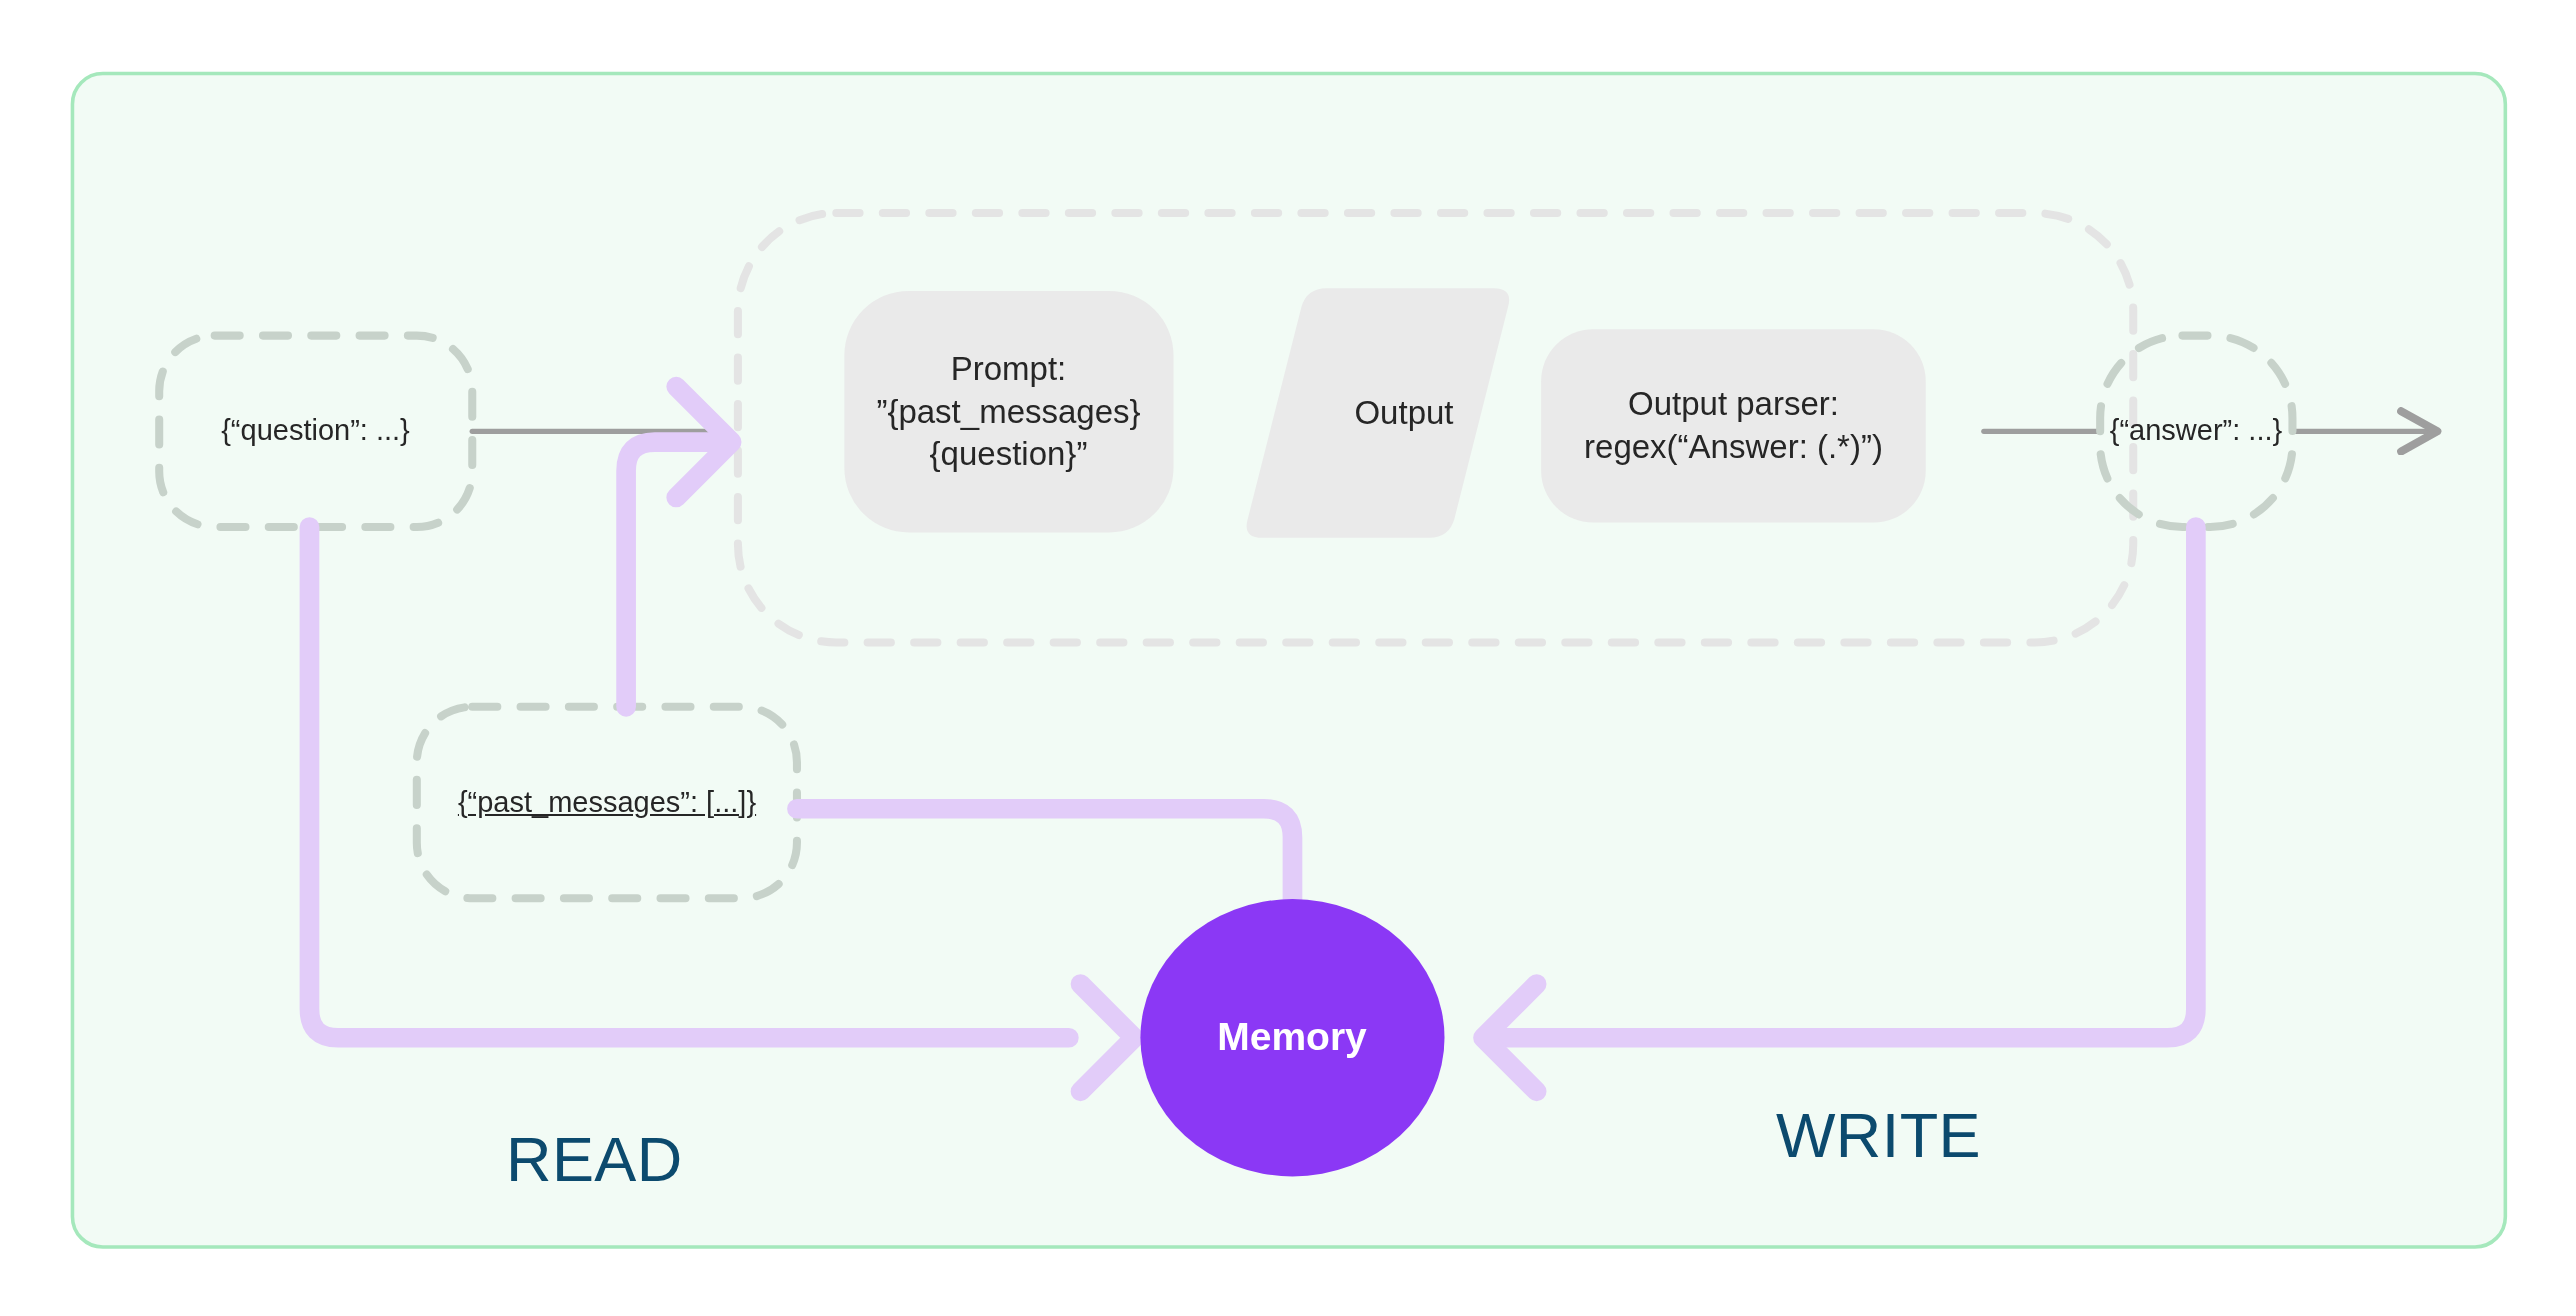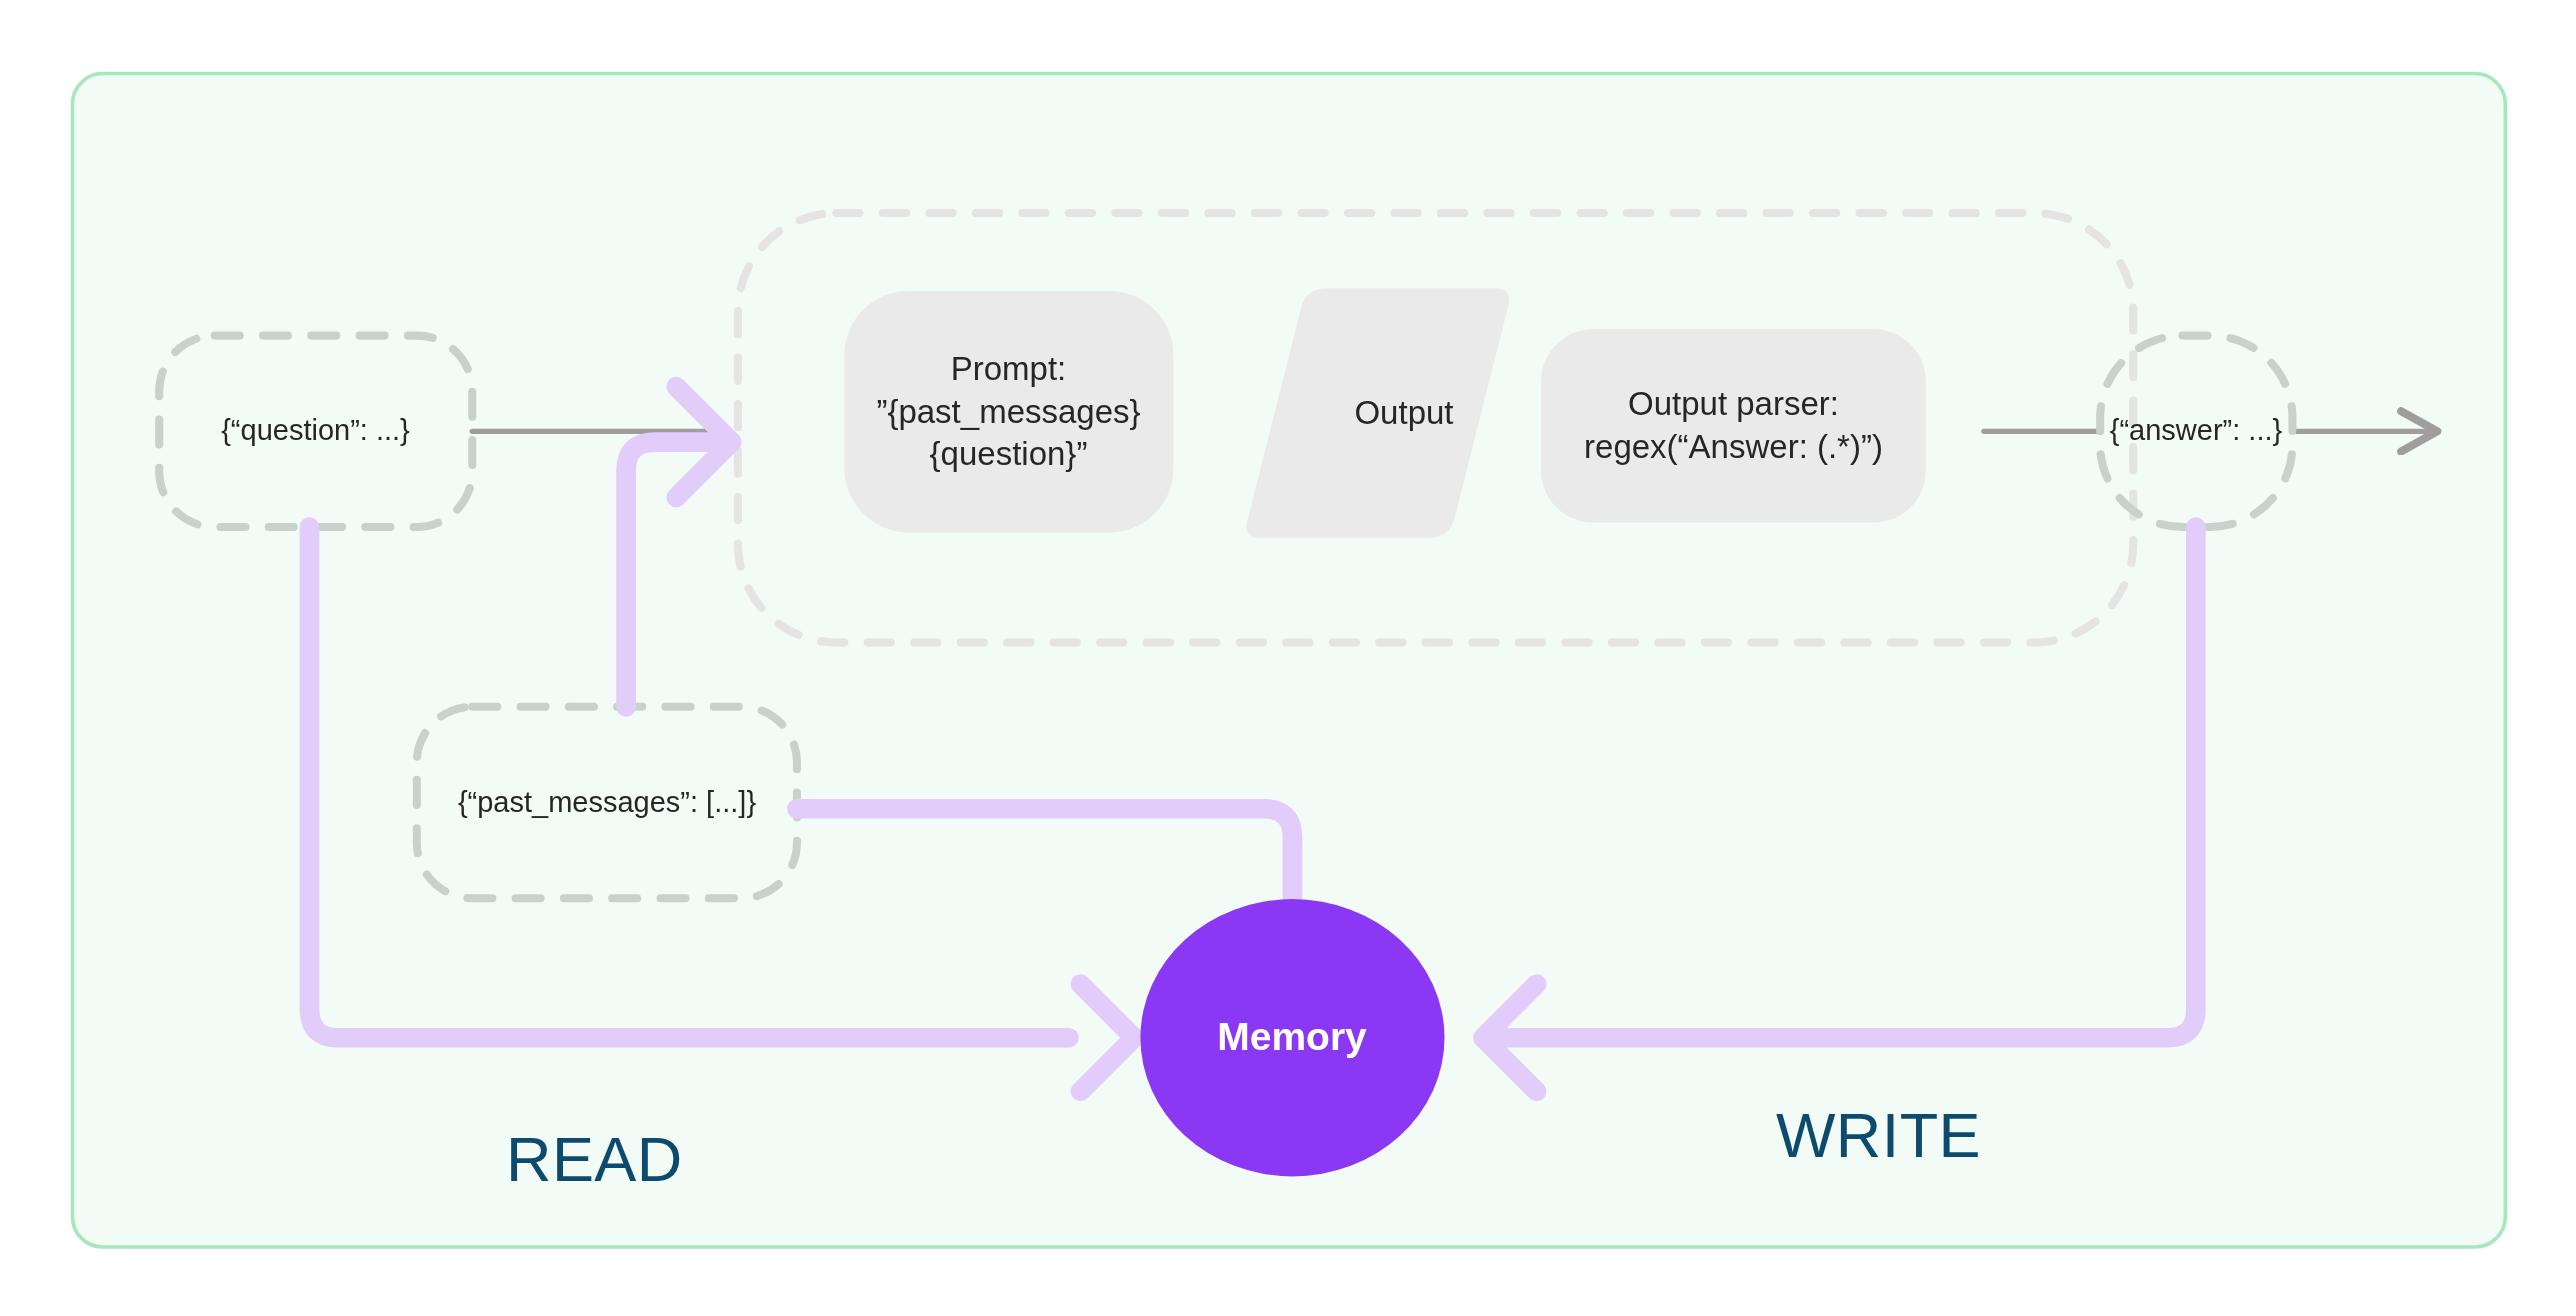--- a/index.html
+++ b/index.html
@@ -102,21 +102,21 @@
     <path d="M 756 432 L 818 494 L 756 556" fill="none" stroke="#E2CCF9" stroke-width="22" stroke-linecap="round" stroke-linejoin="round"></path>
 
     <path d="M 2455 589 L 2455 1128 Q 2455 1160 2423 1160 L 1672 1160" fill="none" stroke="#E2CCF9" stroke-width="22" stroke-linecap="round" stroke-linejoin="round"></path>
     <path d="M 1718 1100 L 1658 1160 L 1718 1220" fill="none" stroke="#E2CCF9" stroke-width="22" stroke-linecap="round" stroke-linejoin="round"></path>
 
     <ellipse cx="1445" cy="1160" rx="170" ry="155" fill="#8B38F5"></ellipse>
   </svg>
 
   <div class="node-label io-label" style="left:159px; top:335px; width:313px; height:191px;">{“question”: ...}</div>
 
-  <div class="node-label io-label" style="left:417px; top:707px; width:380px; height:191px;">{“past_messages”: [...]}</div>
+  <div class="node-label io-label" style="left:417px; top:707px; width:380px; height:191px;text-decoration:underline;">{“past_messages”: [...]}</div>
 
   <div class="node-label io-label" style="left:2055px; top:335px; width:282px; height:191px;text-align:right;">{“answer”: ...}</div>
 
   <div class="node-label comp-label" style="left:844px; top:291px; width:329px; height:242px;">Prompt:
 ”{past_messages}
 {question}”</div>
 
   <div class="node-label comp-label" style="left:1301px; top:288px; width:206px; height:250px;">Output</div>
 
   <div class="node-label memory-label" style="left:1140px; top:899px; width:304px; height:277px;">Memory</div>

